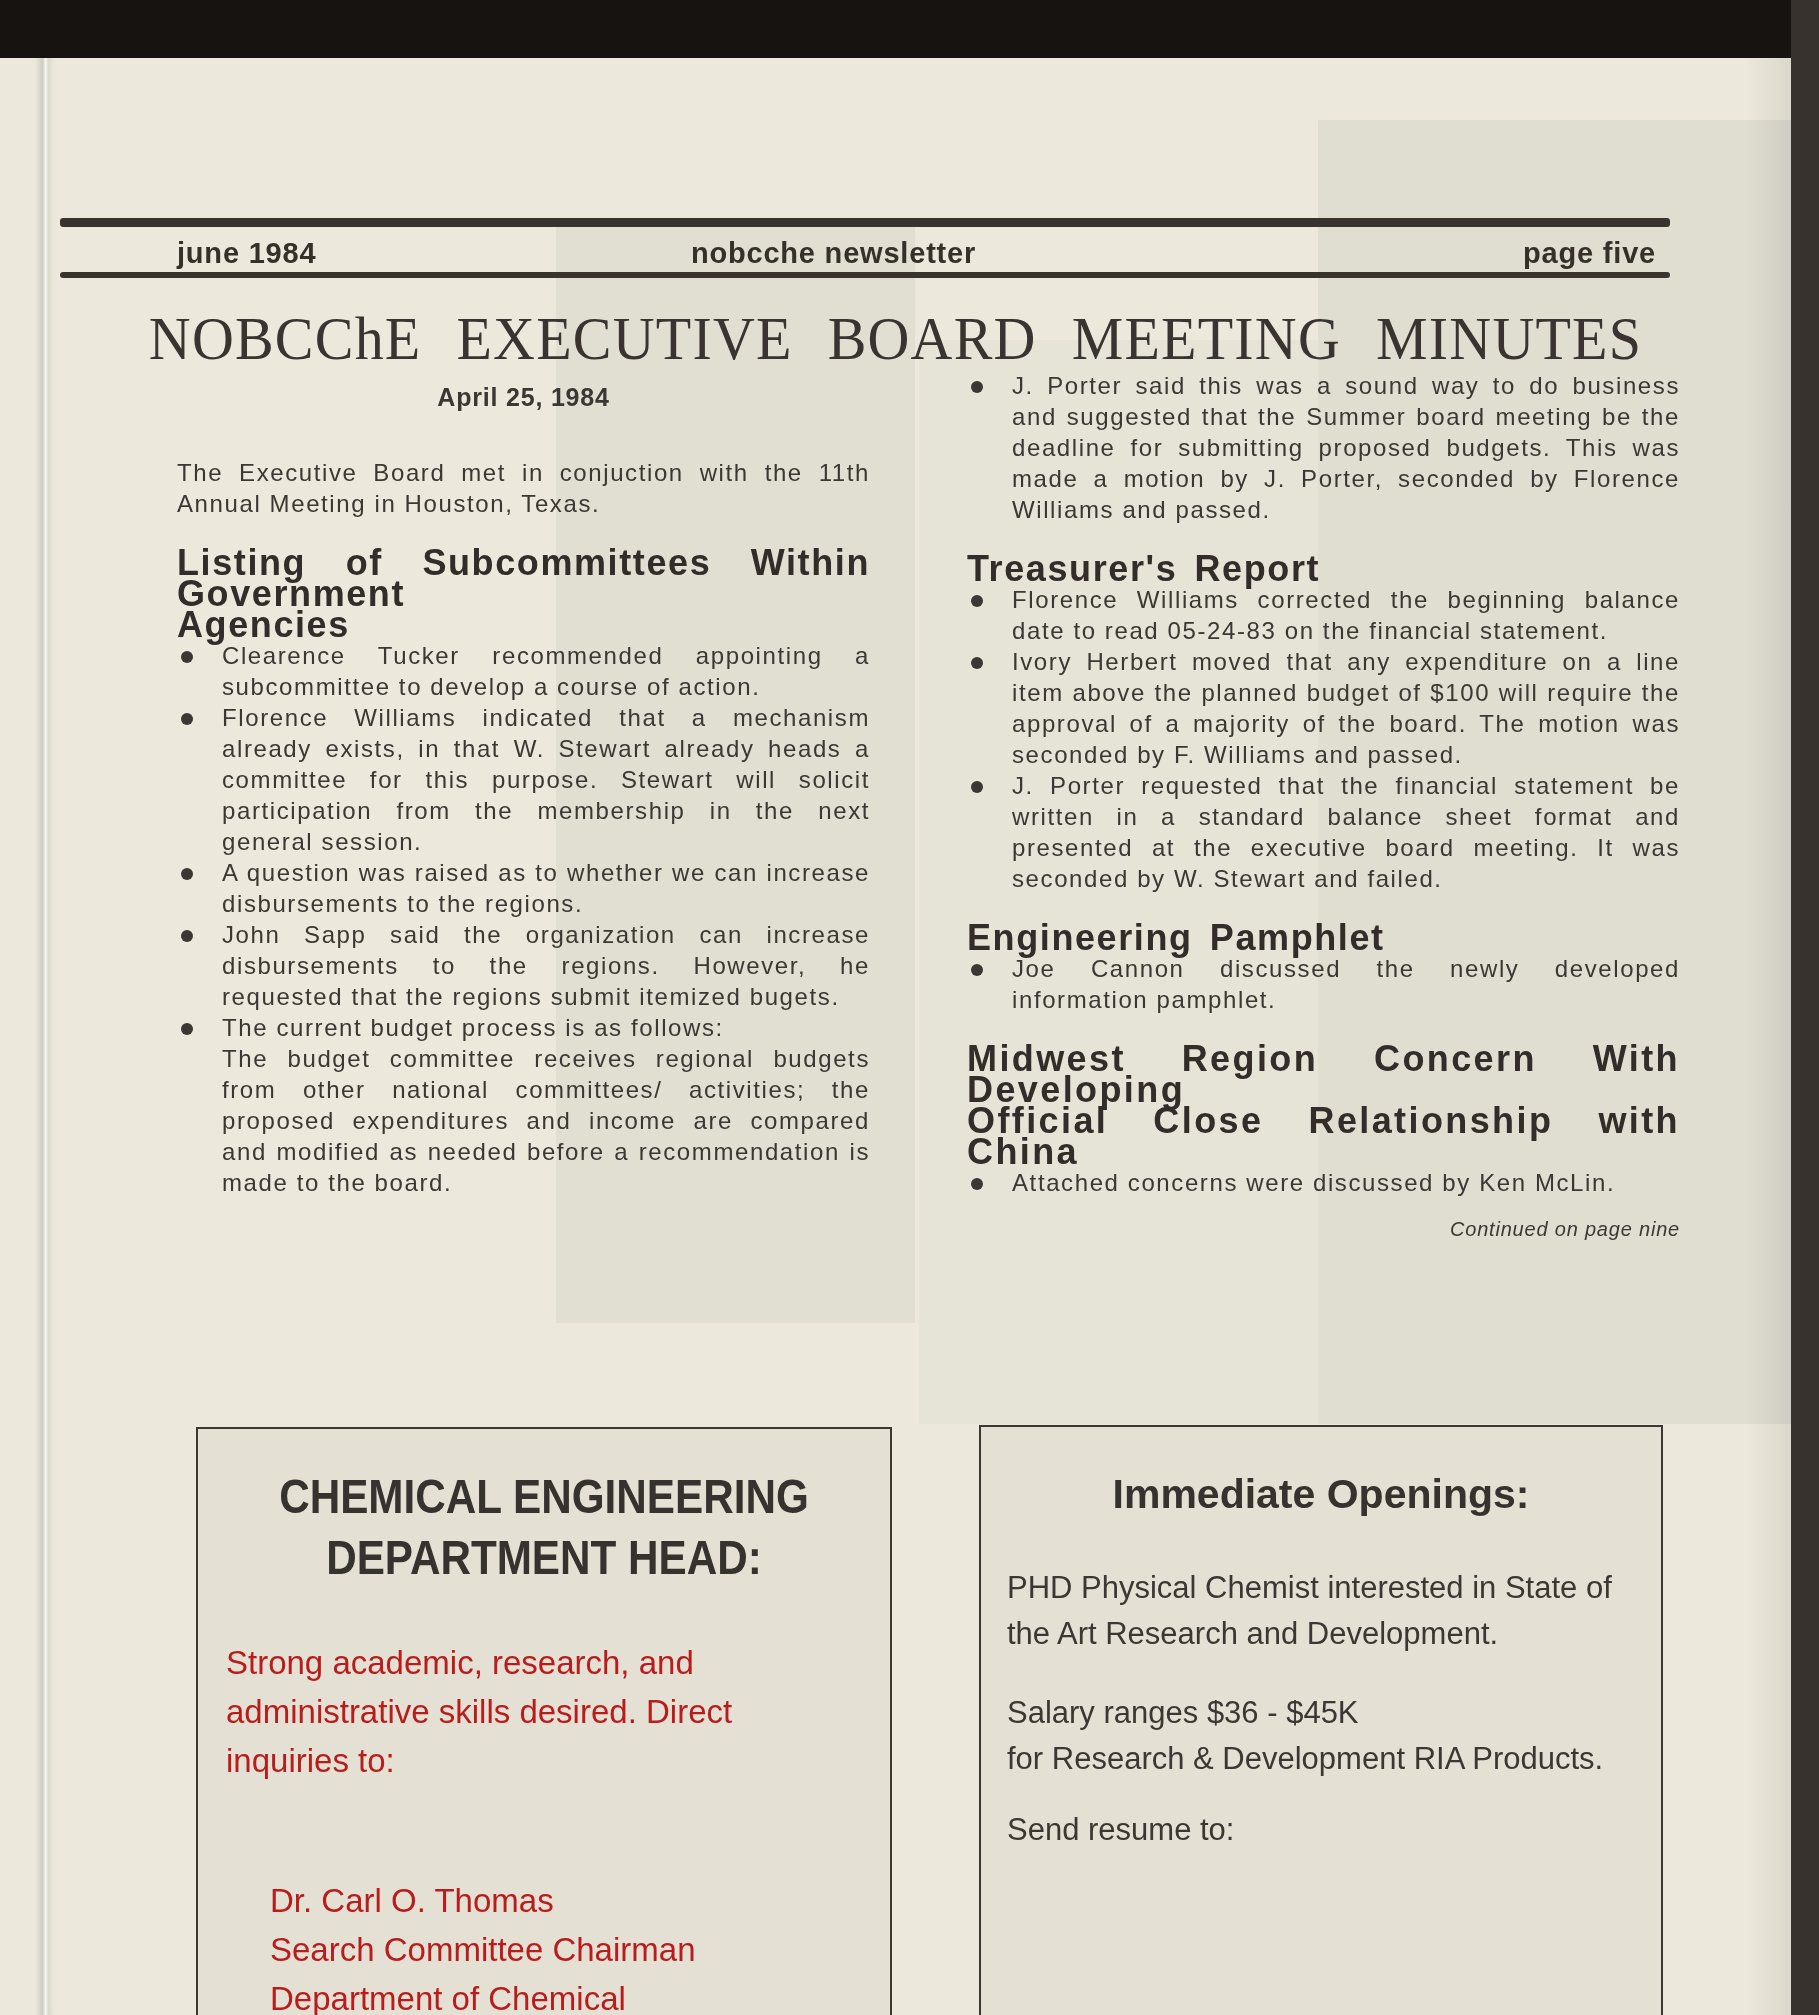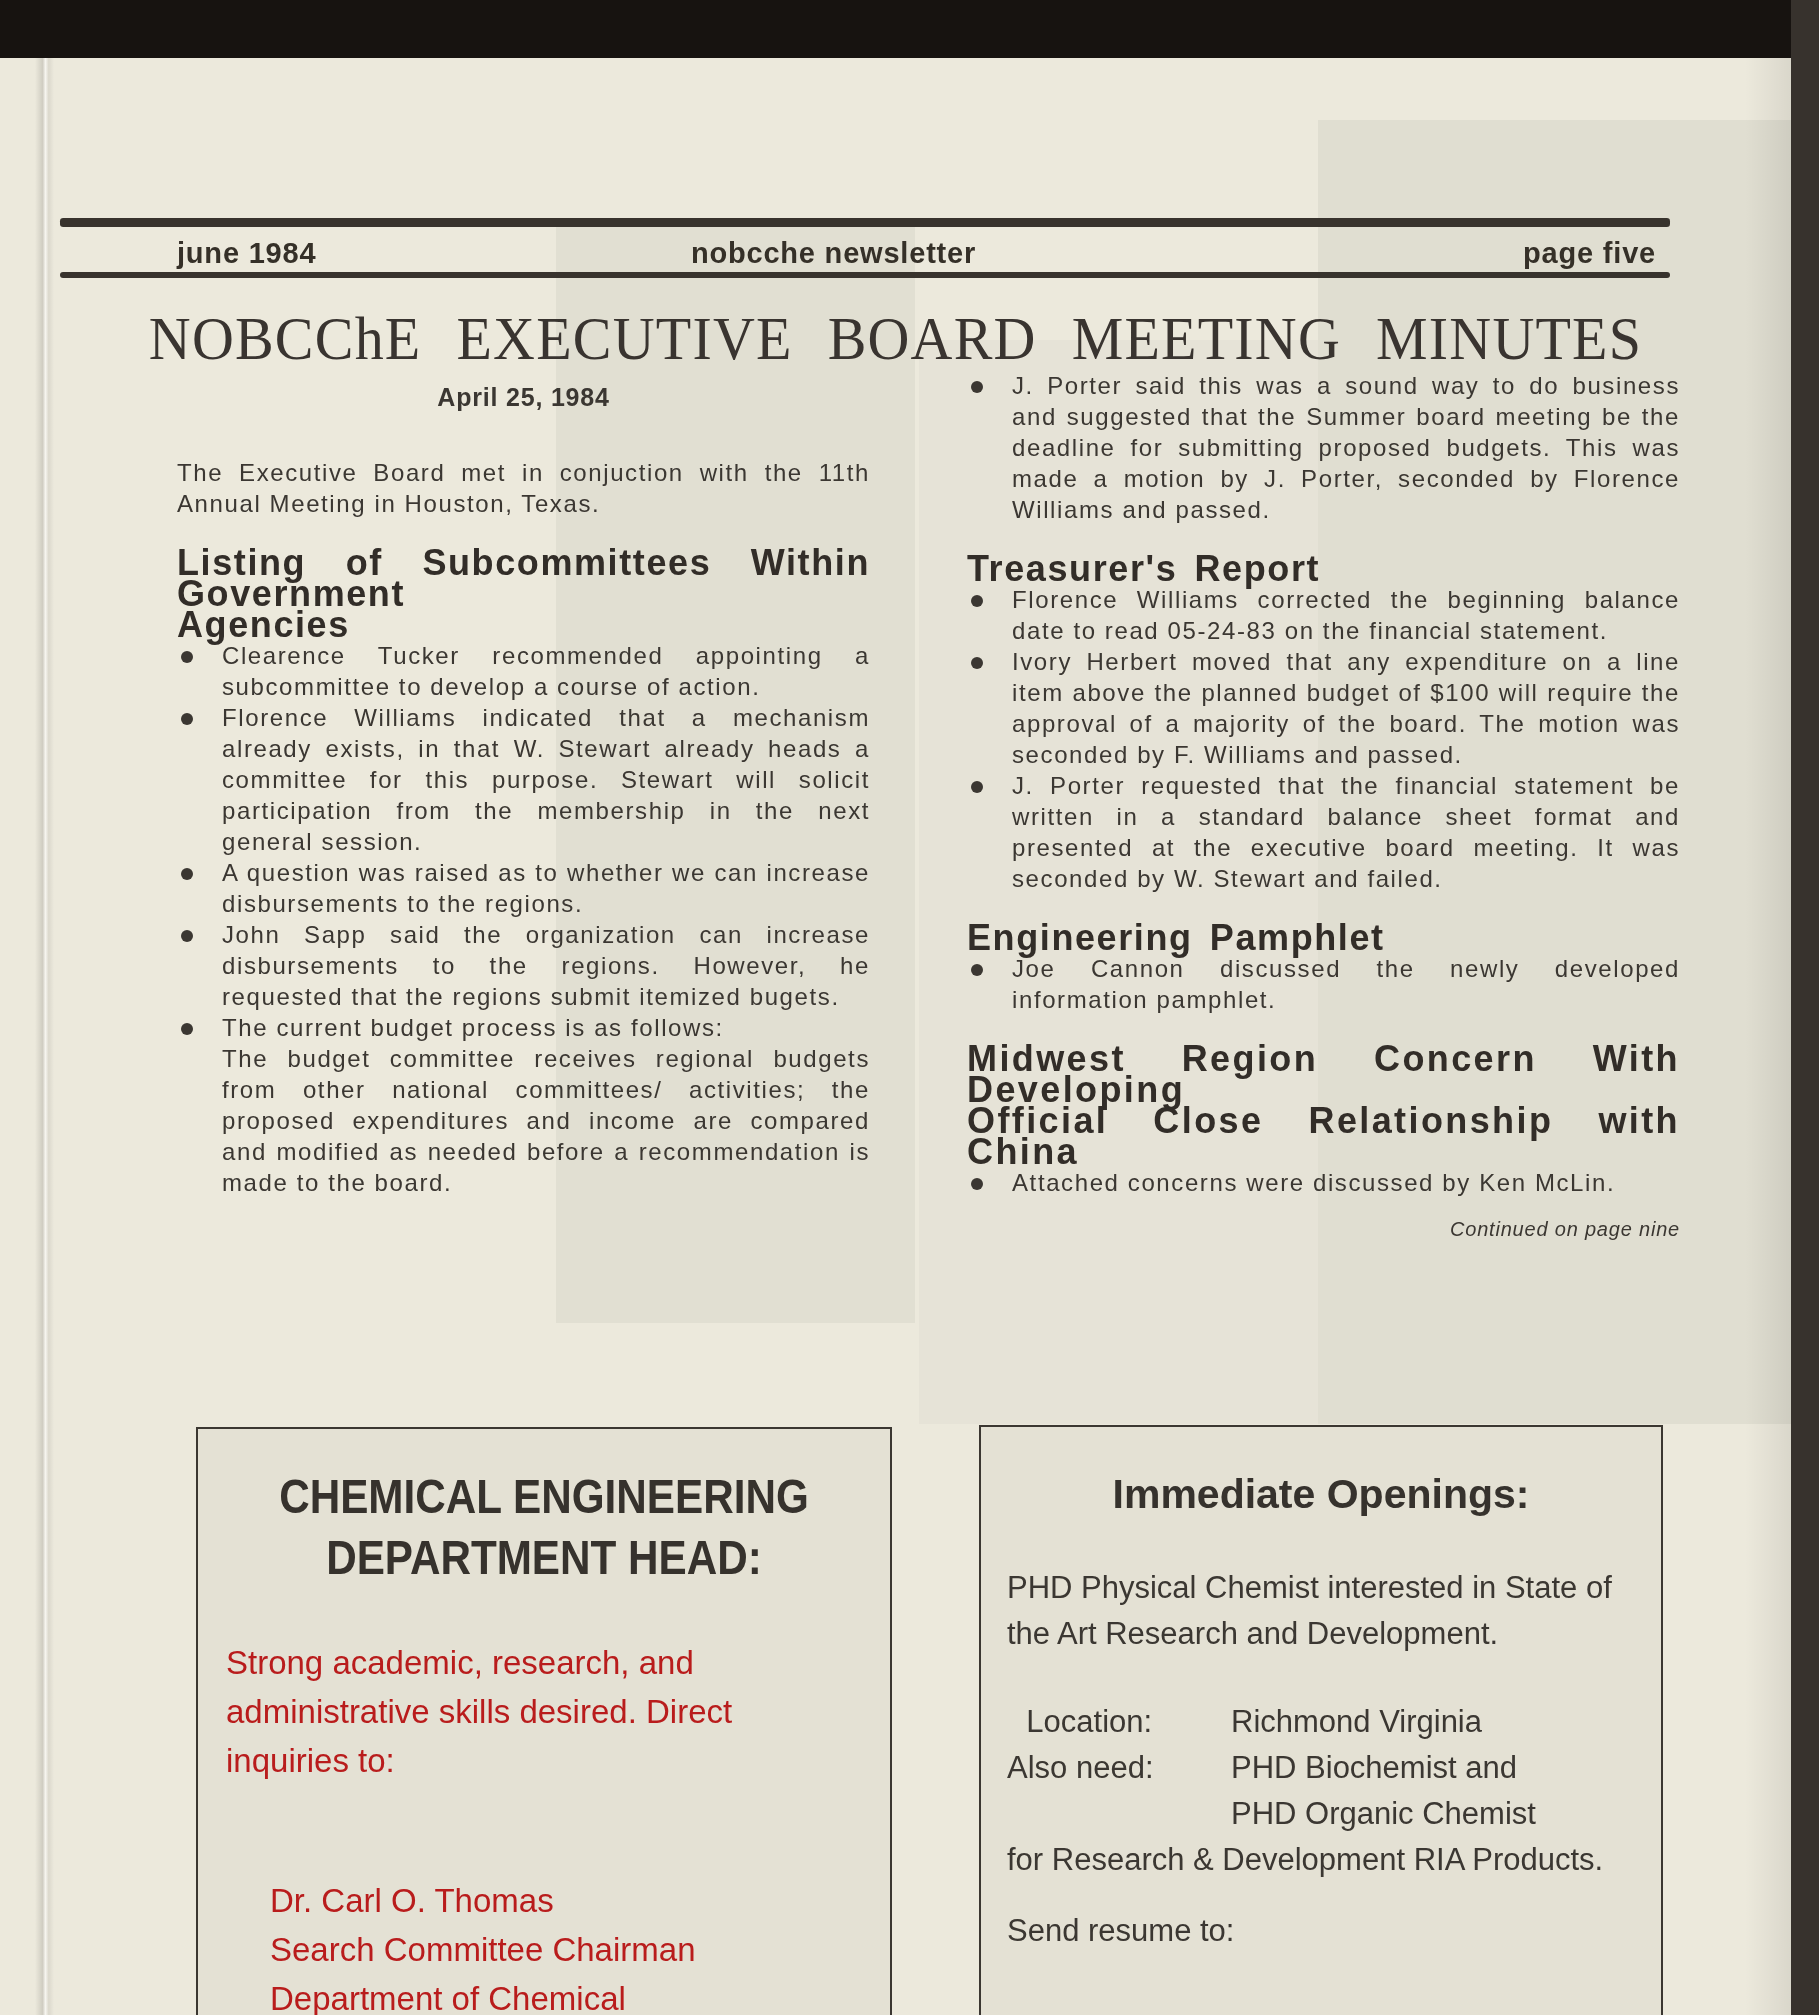--- a/index.html
+++ b/index.html
@@ -204,34 +204,21 @@
 Engineering
 University of Tennessee
 Knoxville, TN, 37996-2200
 (615) 974-5329.</div>
 
     </div>
 
     <div class="ad ad-right">
       <div class="ad-title-right">Immediate Openings:</div>
       <div class="ad-body-right ad-intro-right">PHD Physical Chemist interested in State of the Art Research and Development.</div>
-      <div class="ad-rows">
-        <div class="ad-body-right ad-row">
-          <span class="lbl indent">Location:</span>
-          <span class="val">Richmond Virginia</span>
-        </div>
-        <div class="ad-body-right ad-row">
-          <span class="lbl">Also need:</span>
-          <span class="val">PHD Biochemist and</span>
-        </div>
-        <div class="ad-body-right ad-row">
-          <span class="lbl"></span>
-          <span class="val">PHD Organic Chemist</span>
-        </div>
-      </div>
+      <div class="ad-body-right ad-salary">Salary ranges $36 - $45K</div>
       <div class="ad-body-right ad-for">for Research &amp; Development RIA Products.</div>
       <div class="ad-body-right ad-send">Send resume to:</div>
 
     </div>
   </div>
 
   <div class="band band-right"></div>
 
 </div>
 

